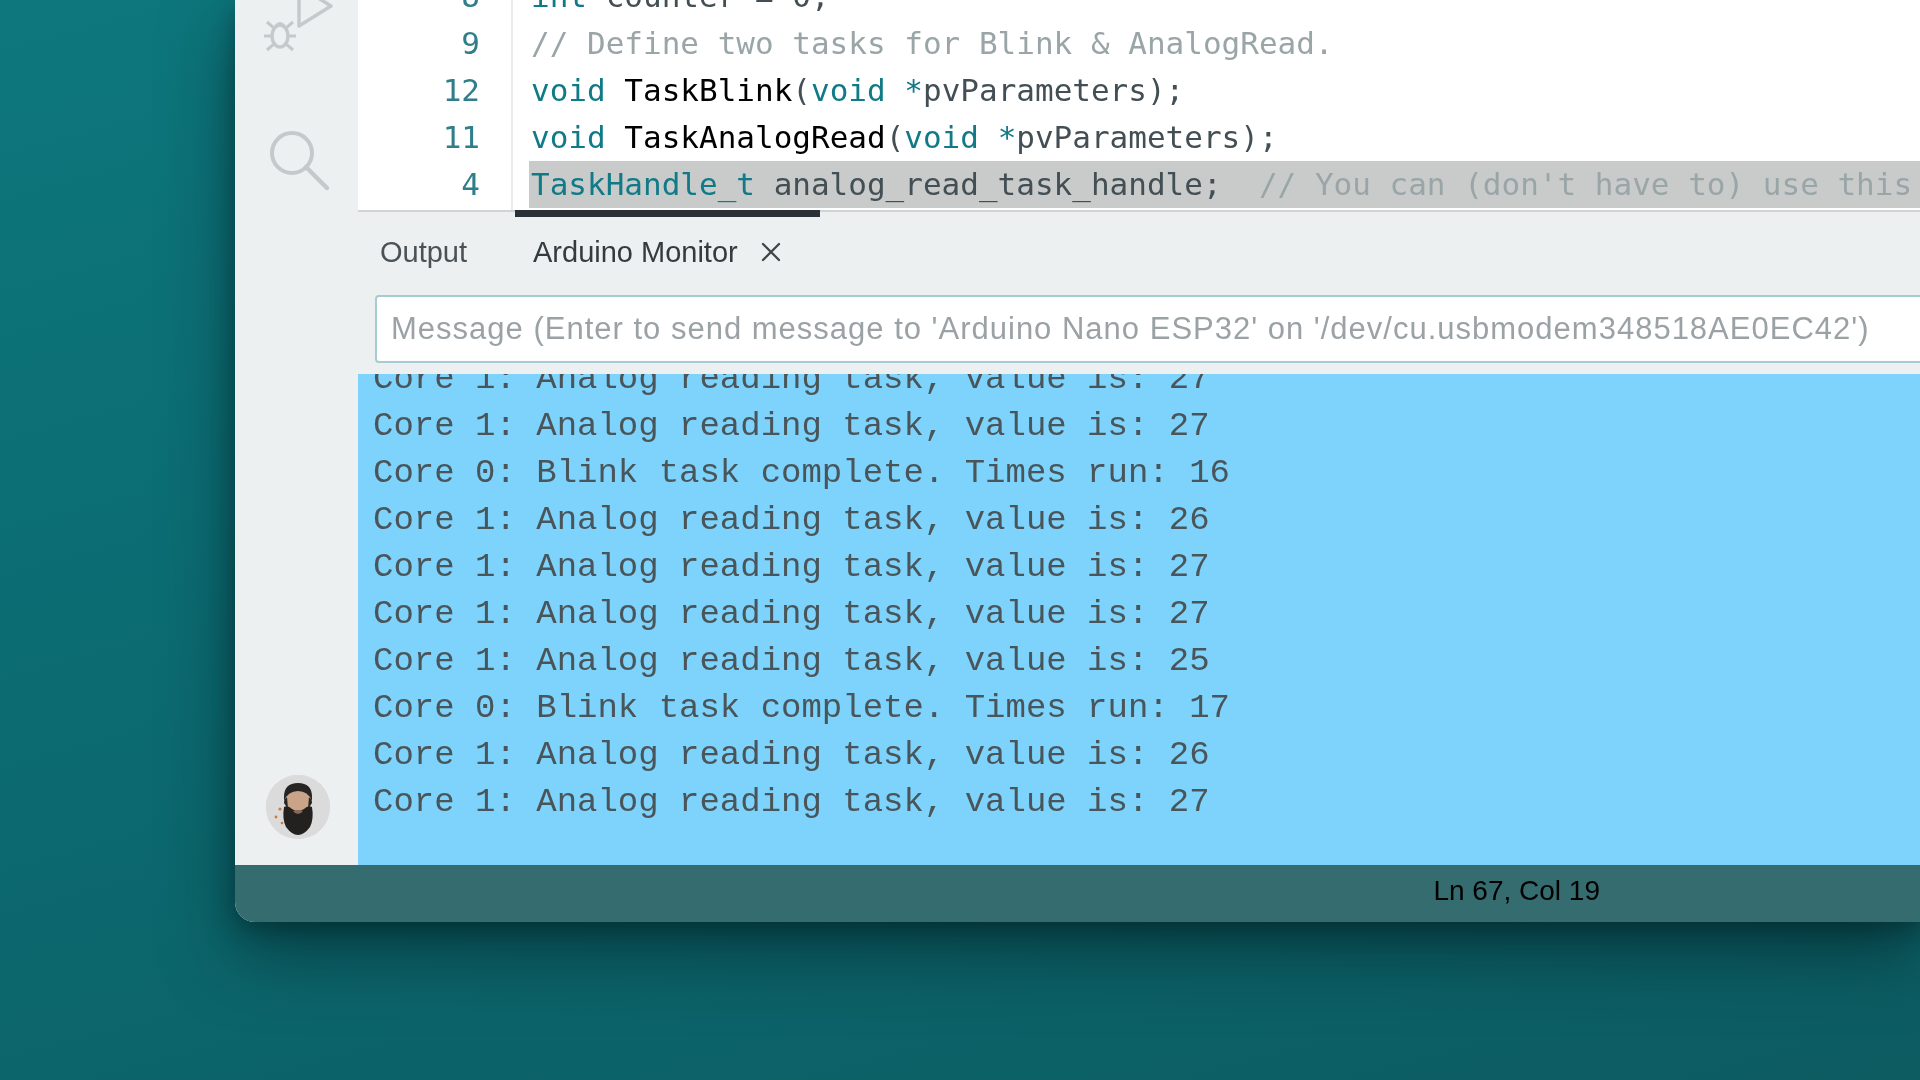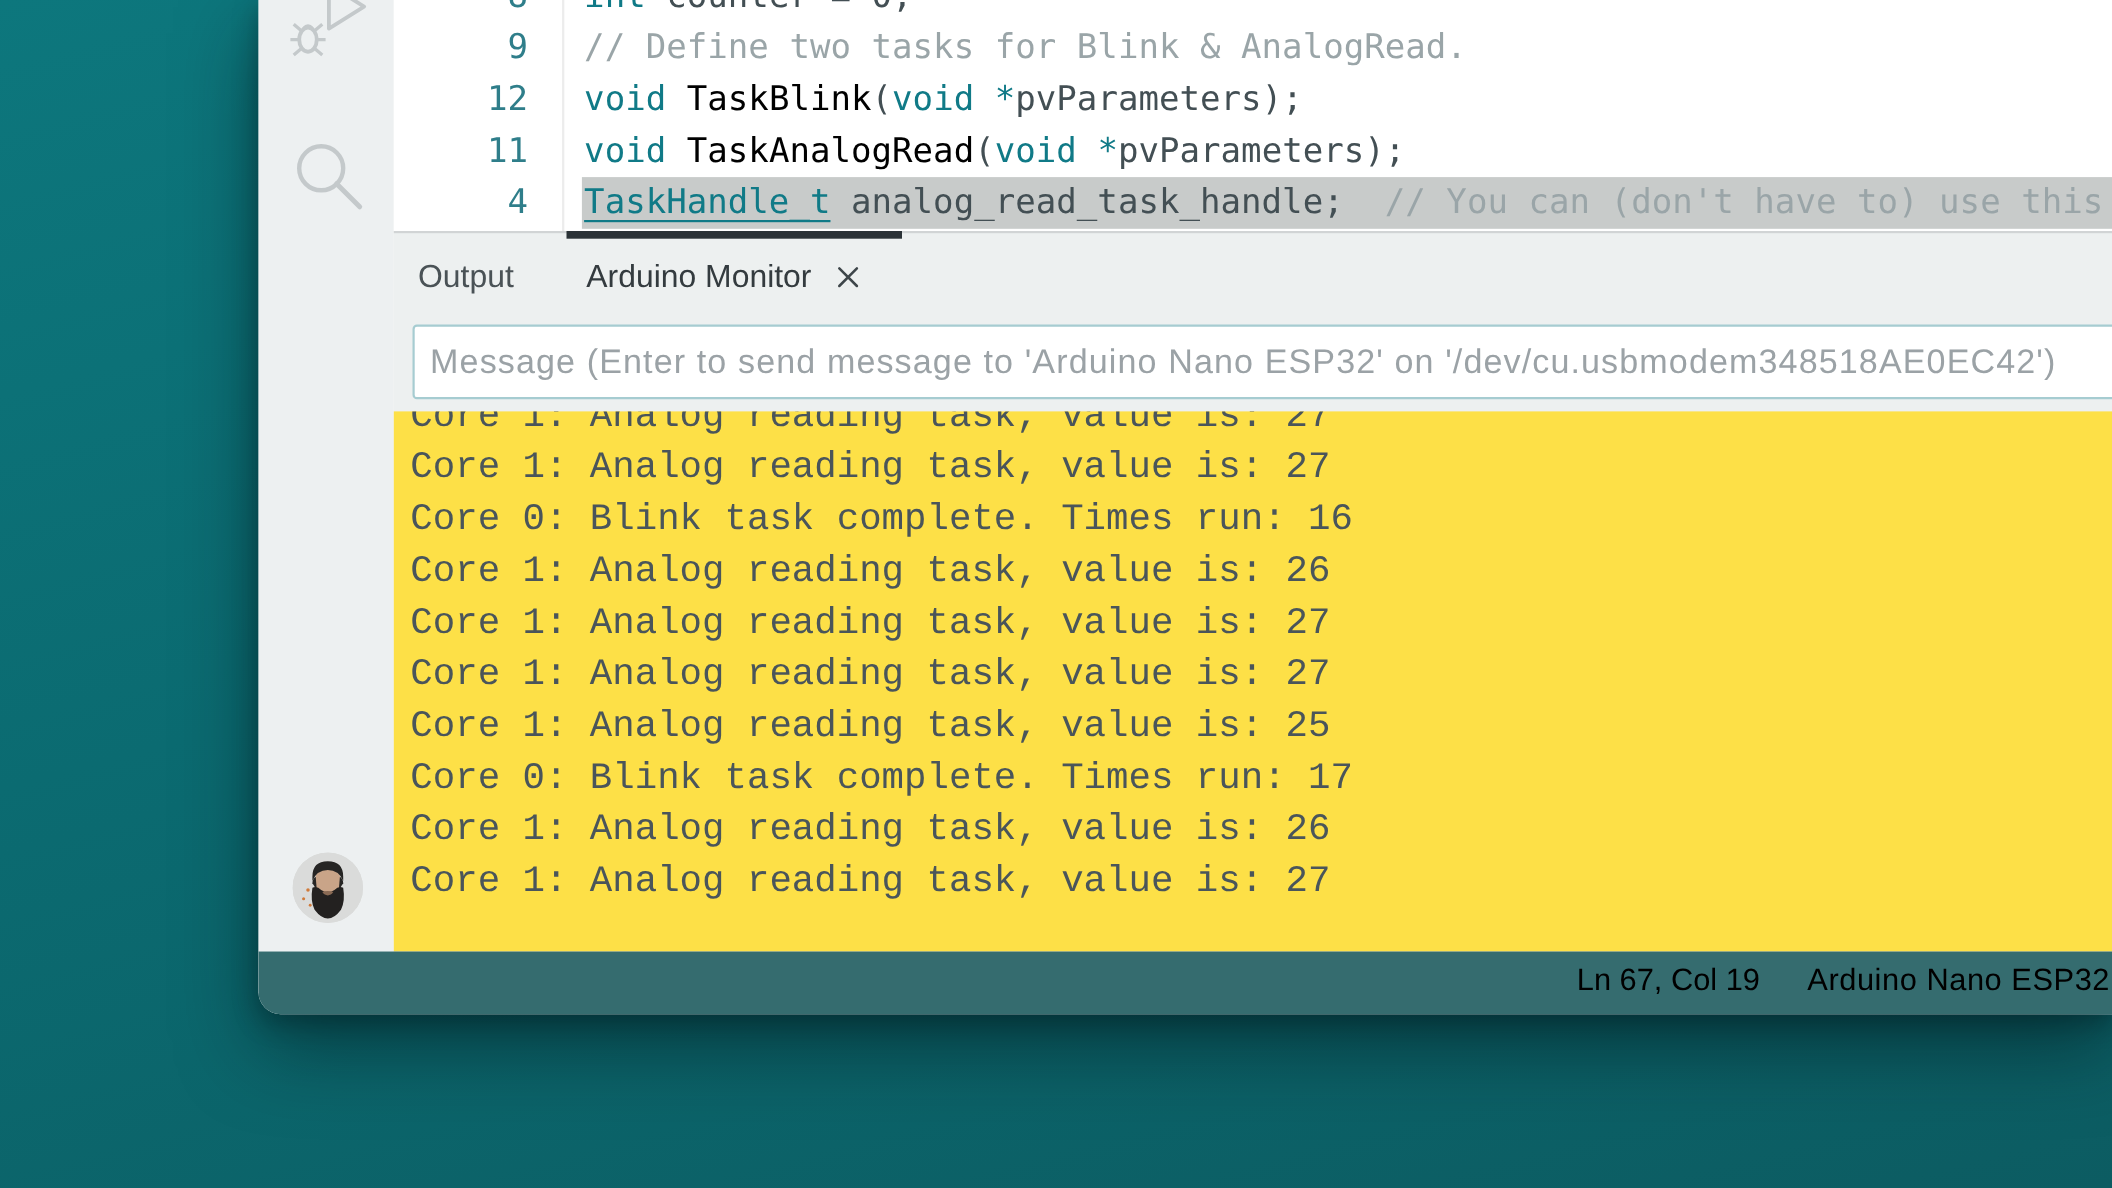--- a/index.html
+++ b/index.html
@@ -29,37 +29,37 @@
     position:absolute; left:171px; top:-27px; right:0;
     font-family:"DejaVu Sans Mono", monospace; font-size:31px; line-height:47px;
     white-space:pre; color:#434f54;
   }
   .code-row { padding-left:2px; }
   .code-row.hl { background:#c8cbca; }
   .tk-k { color:#107a87; }
   .tk-f { color:#000000; }
   .tk-d { color:#434f54; }
   .tk-c { color:#9aa5a8; }
-  .tk-u { color:#107a87; text-decoration:underline; text-decoration-thickness:2px; text-underline-offset:6px; }
+  .tk-u { color:#107a87; text-decoration-thickness:2px; text-underline-offset:6px; }
   
   .panel { position:absolute; left:123px; top:210px; right:0; height:655px; background:#edf0f0; border-top:2px solid #d1d4d5; }
   .tab-indicator { position:absolute; left:280px; top:210px; width:305px; height:7px; background:#2b3237; }
   .tab { position:absolute; top:224px; height:56px; display:flex; align-items:center; font-size:29px; color:#4a5256; cursor:default; }
   .tab.active { color:#343b3f; }
   .tab-output { left:145px; }
   .tab-serial { left:298px; }
   .tab-close { margin-left:20px; display:flex; align-items:center; }
   .msg-input {
     position:absolute; left:140px; top:295px; width:1560px; height:68px;
     background:#ffffff; border:2px solid #a6ccd1; border-radius:4px;
     font-family:"Liberation Sans", sans-serif; font-size:31px; letter-spacing:1px;
     color:#434f54; padding:0 14px; outline:none;
   }
   .msg-input::placeholder { color:#9ba2a6; opacity:1; }
-  .output-area { position:absolute; left:123px; top:374px; right:0; height:491px; background:#fde047; overflow:hidden; }
+  .output-area { position:absolute; left:123px; top:374px; right:0; height:491px; background:#7dd3fc; overflow:hidden; }
   .serial-lines {
     margin-top:-18px; padding-left:15px;
     font-family:"Liberation Mono", monospace; font-size:34px; line-height:47px;
     color:#4a555a; white-space:pre;
   }
   
   .statusbar { position:absolute; left:0; bottom:0; width:100%; height:57px; background:#356c6f; color:#000000; font-size:28px; }
   .status-lncol { position:absolute; right:320px; top:0; line-height:51px; }
   .status-board { position:absolute; left:1408px; top:0; line-height:51px; letter-spacing:.5px; white-space:nowrap; }
 </style>
@@ -125,16 +125,15 @@
   </div>
 
   <input class="msg-input" type="text" placeholder="Message (Enter to send message to 'Arduino Nano ESP32' on '/dev/cu.usbmodem348518AE0EC42')" style="">
 
   <div class="output-area">
     <div class="serial-lines"><div>Core 1: Analog reading task, value is: 27</div><div>Core 1: Analog reading task, value is: 27</div><div>Core 0: Blink task complete. Times run: 16</div><div>Core 1: Analog reading task, value is: 26</div><div>Core 1: Analog reading task, value is: 27</div><div>Core 1: Analog reading task, value is: 27</div><div>Core 1: Analog reading task, value is: 25</div><div>Core 0: Blink task complete. Times run: 17</div><div>Core 1: Analog reading task, value is: 26</div><div>Core 1: Analog reading task, value is: 27</div></div>
   </div>
 
   <div class="statusbar">
     <span class="status-lncol">Ln 67, Col 19</span>
-    <span class="status-board">Arduino Nano ESP32</span>
   </div>
 
 </div>
 
 </body></html>

